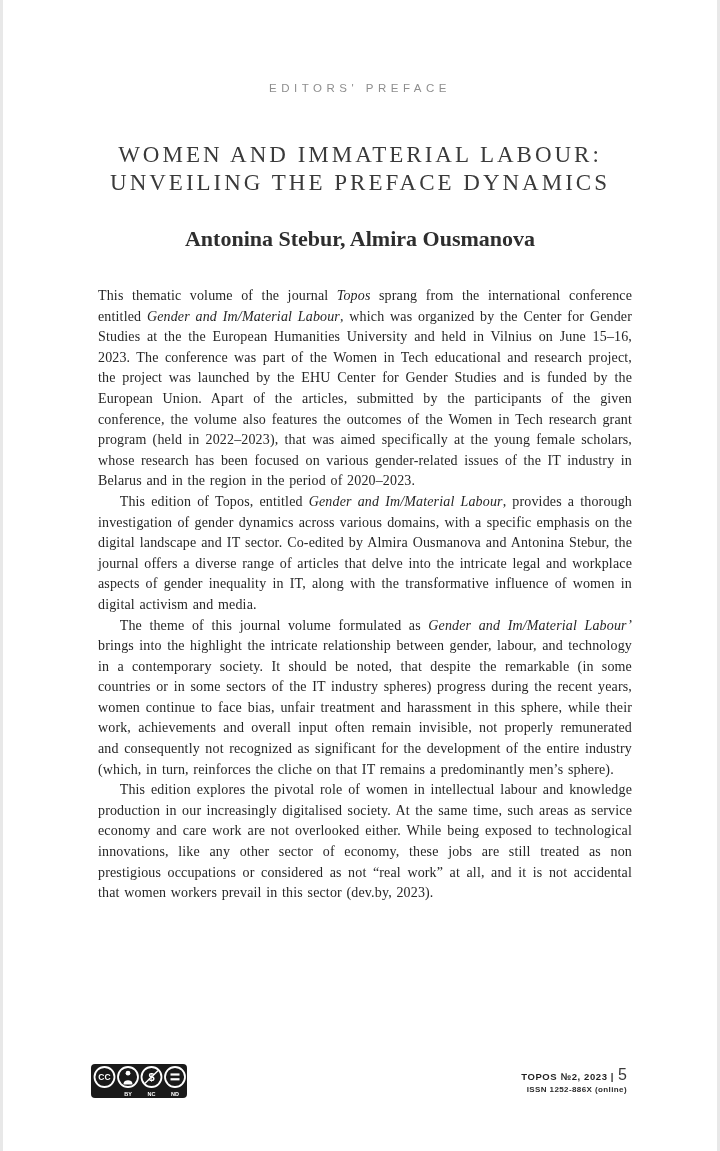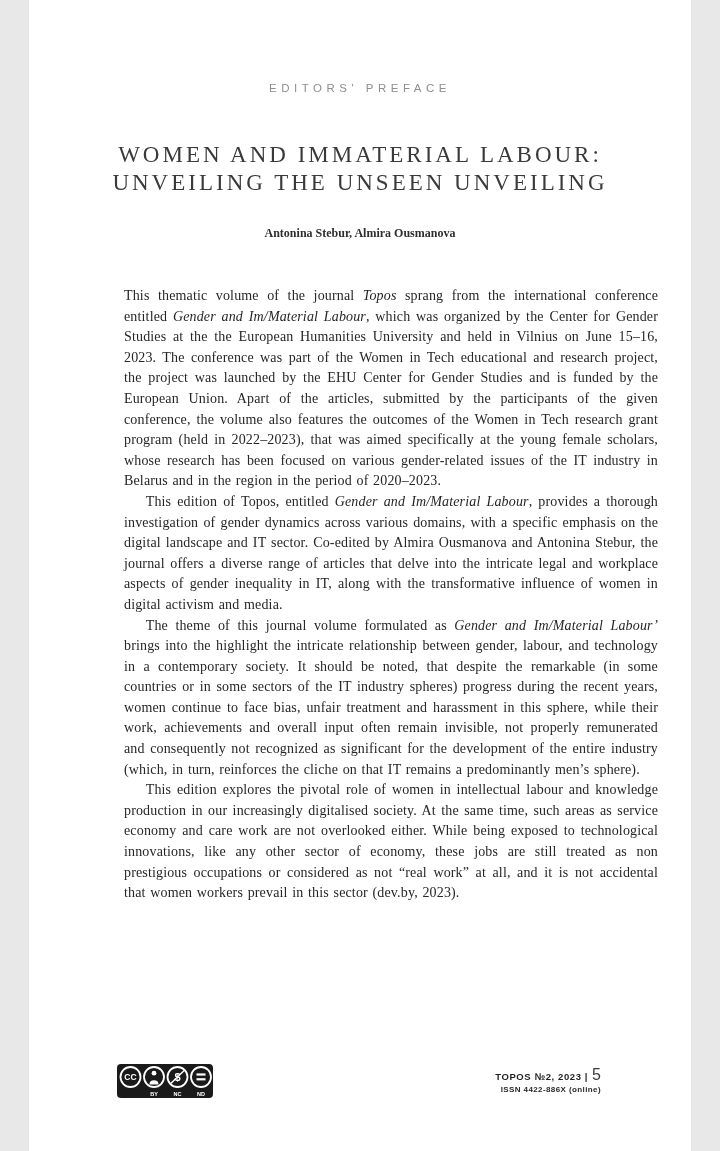--- a/index.html
+++ b/index.html
@@ -1,18 +1,18 @@
 <!DOCTYPE html>
 <html lang="en"><head>
 <meta charset="utf-8">
 <style>
   html,body{margin:0;padding:0;background:#e8e8e8;}
   .page{
     position:relative;
-    width:662px;height:1151px;
+    width:714px;height:1151px;
     margin:0 auto;
     background:#ffffff;
     font-family:"Liberation Serif","DejaVu Serif",serif;
     color:#262626;
     overflow:hidden;
   }
   .kicker{
     position:absolute;top:82px;left:0;right:0;
     text-align:center;
     font-family:"Liberation Sans","DejaVu Sans",sans-serif;
@@ -24,21 +24,21 @@
     position:absolute;top:141px;left:0;right:0;
     text-align:center;
     font-size:23px;
     line-height:28px;
     letter-spacing:3px;
     color:#3a3a3a;
   }
   .authors{
     position:absolute;top:226px;left:0;right:0;
     text-align:center;
-    font-size:12px;
+    font-size:22px;
     font-weight:bold;
     color:#2e2e2e;
   }
   .body-col{
     position:absolute;top:286px;left:95px;width:534px;
     font-size:14px;
     line-height:20.6px;
     text-align:justify;
     letter-spacing:0.15px;
     word-spacing:1px;
@@ -95,21 +95,21 @@
 </style>
 </head>
 <body>
 
 <div class="page">
 
   <div class="kicker">EDITORS' PREFACE</div>
 
   <div class="title">
     <div>WOMEN AND IMMATERIAL LABOUR:</div>
-    <div>UNVEILING THE UNSEEN UNVEILING</div>
+    <div>UNVEILING THE PREFACE DYNAMICS</div>
   </div>
 
   <div class="authors">Antonina Stebur, Almira Ousmanova</div>
 
   <div class="body-col">
     <p><span>This thematic volume of the journal </span><span class="italic">Topos</span><span> sprang from the international conference entitled </span><span class="italic">Gender and Im/Material Labour</span><span>, which was organized by the Center for Gender Studies at the the European Humanities University and held in Vilnius on June 15–16, 2023. The conference was part of the Women in Tech educational and research project, the project was launched by the EHU Center for Gender Studies and is funded by the European Union. Apart of the articles, submitted by the participants of the given conference, the volume also features the outcomes of the Women in Tech research grant program (held in 2022–2023), that was aimed specifically at the young female scholars, whose research has been focused on various gender-related issues of the IT industry in Belarus and in the region in the period of 2020–2023.</span></p>
     <p class="indent"><span>This edition of Topos, entitled </span><span class="italic">Gender and Im/Material Labour</span><span>, provides a thorough investigation of gender dynamics across various domains, with a specific emphasis on the digital landscape and IT sector. Co-edited by Almira Ousmanova and Antonina Stebur, the journal offers a diverse range of articles that delve into the intricate legal and workplace aspects of gender inequality in IT, along with the transformative influence of women in digital activism and media.</span></p>
     <p class="indent"><span>The theme of this journal volume formulated as </span><span class="italic">Gender and Im/Material Labour’</span><span> brings into the highlight the intricate relationship between gender, labour, and technology in a contemporary society. It should be noted, that despite the remarkable (in some countries or in some sectors of the IT industry spheres) progress during the recent years, women continue to face bias, unfair treatment and harassment in this sphere, while their work, achievements and overall input often remain invisible, not properly remunerated and consequently not recognized as significant for the development of the entire industry (which, in turn, reinforces the cliche on that IT remains a predominantly men’s sphere).</span></p>
     <p class="indent"><span>This edition explores the pivotal role of women in intellectual labour and knowledge production in our increasingly digitalised society. At the same time, such areas as service economy and care work are not overlooked either. While being exposed to technological innovations, like any other sector of economy, these jobs are still treated as non prestigious occupations or considered as not “real work” at all, and it is not accidental that women workers prevail in this sector (dev.by, 2023).</span></p>
   </div>
@@ -142,18 +142,18 @@
           <text x="84" y="31.5" font-family="Liberation Sans, DejaVu Sans, sans-serif" font-size="5.5" font-weight="bold" fill="#ffffff" text-anchor="middle">ND</text>
         </g>
       </svg>
     </div>
 
     <div class="journal-info">
       <div class="issue-line">
         <span class="issue-label">TOPOS №2, 2023 |</span>
         <span class="page-number">5</span>
       </div>
-      <div class="issn-line">ISSN 4422-886X (online)</div>
+      <div class="issn-line">ISSN 1252-886X (online)</div>
     </div>
 
   </div>
 
 </div>
 
 </body></html>

